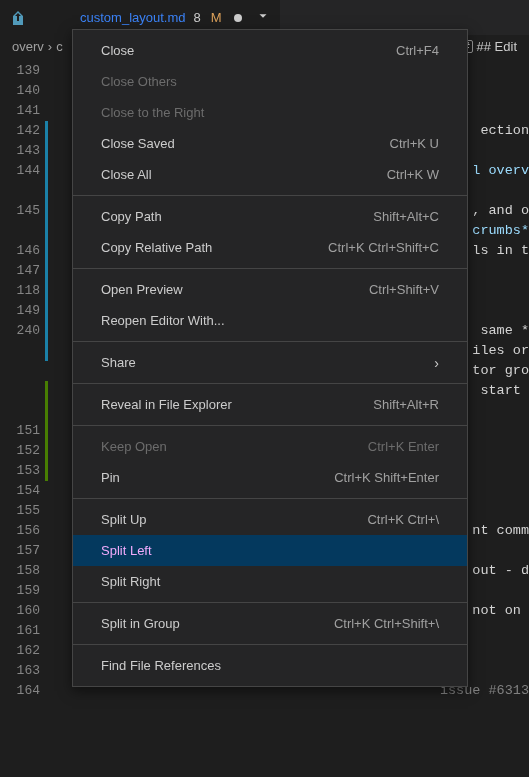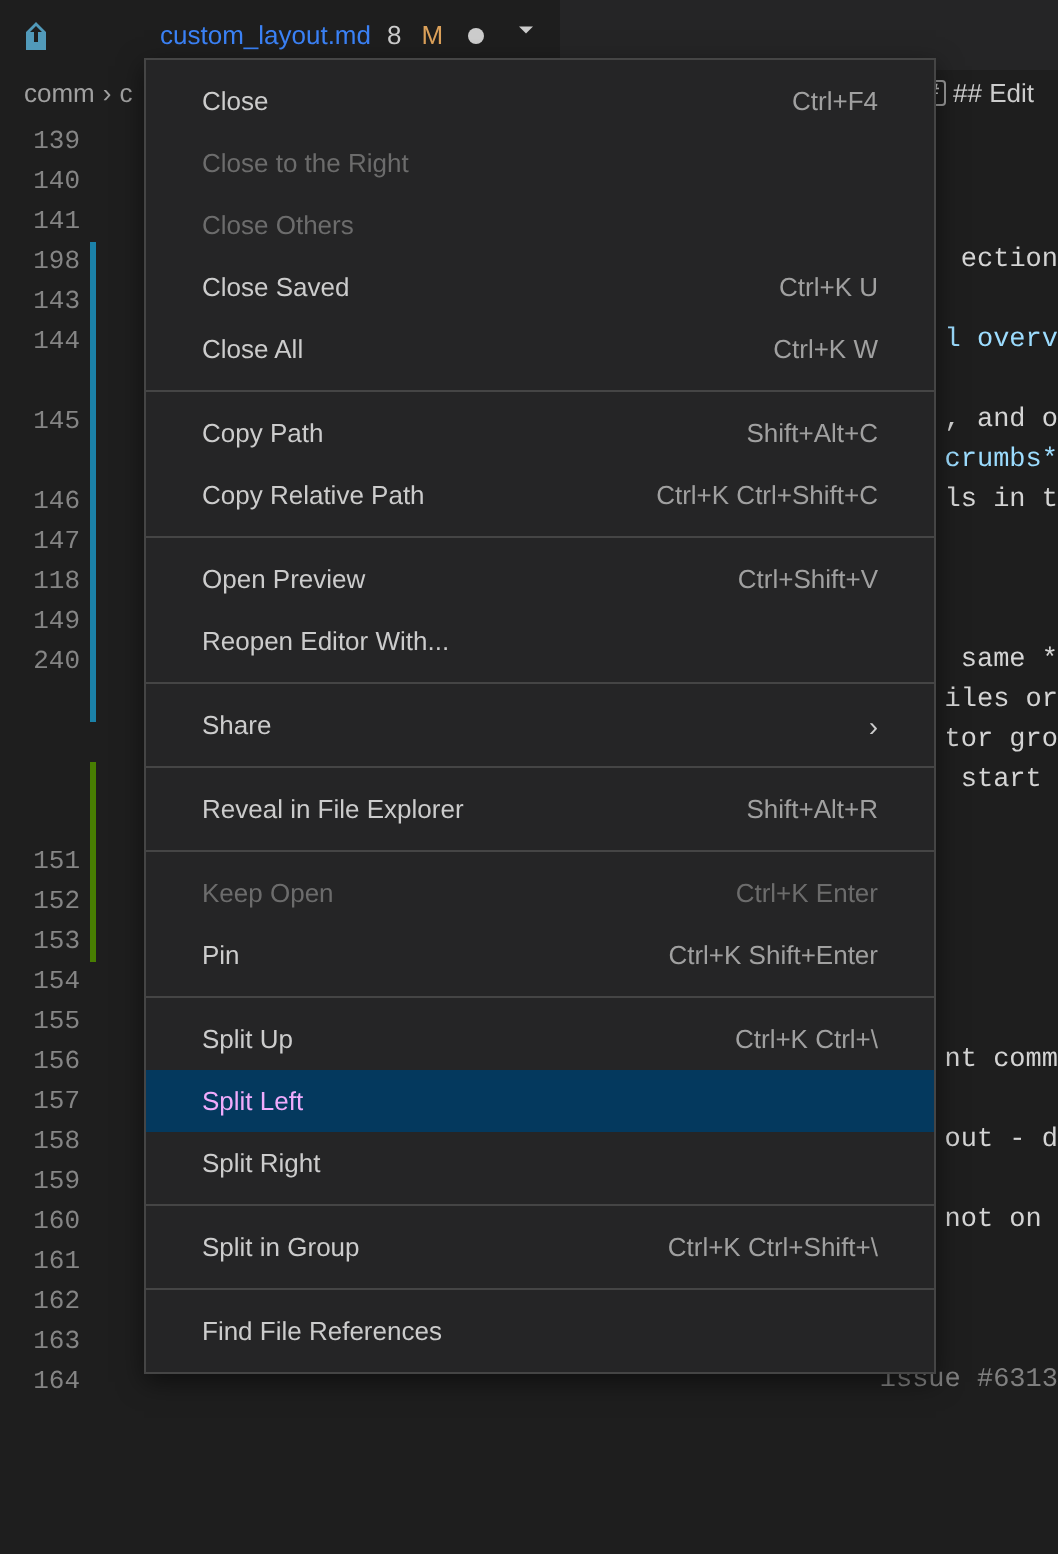--- a/index.html
+++ b/index.html
@@ -197,35 +197,35 @@
     <span class="tab-dot"></span>
     <span class="tab-close">
       <svg width="14" height="14" viewBox="0 0 16 16">
           <path fill="#cccccc" d="M4 6l4 4 4-4z"></path>
         </svg>
     </span>
   </div>
 </div>
 
 <div class="breadcrumb-bar">
-  <span>comm</span>
+  <span>overv</span>
   <span class="breadcrumb-sep">›</span>
   <span>c</span>
   <div class="breadcrumb-right">
     <span class="hash-icon">#</span>
     <span>## Edit</span>
   </div>
 </div>
 
 <div class="editor-area">
   <div class="gutter" id="gutter">
       <div class="line-num">139</div>
       <div class="line-num">140</div>
       <div class="line-num">141</div>
-      <div class="line-num">198</div>
+      <div class="line-num">142</div>
       <div class="line-num">143</div>
       <div class="line-num">144</div>
       <div class="line-num"></div>
       <div class="line-num">145</div>
       <div class="line-num"></div>
       <div class="line-num">146</div>
       <div class="line-num">147</div>
       <div class="line-num">118</div>
       <div class="line-num">149</div>
       <div class="line-num">240</div>
@@ -252,24 +252,24 @@
     </div>
   <div class="code-area" id="code"><div class="code-line"></div><div class="code-line"></div><div class="code-line"></div><div class="code-line" style="text-align: right; padding-right: 0px;"><span class="tok-white">ection</span></div><div class="code-line"></div><div class="code-line" style="text-align: right; padding-right: 0px;"><span class="tok-blue">l overv</span></div><div class="code-line"></div><div class="code-line" style="text-align: right; padding-right: 0px;"><span class="tok-white">, and o</span></div><div class="code-line" style="text-align: right; padding-right: 0px;"><span class="tok-blue">crumbs*</span></div><div class="code-line" style="text-align: right; padding-right: 0px;"><span class="tok-white">ls in t</span></div><div class="code-line"></div><div class="code-line"></div><div class="code-line"></div><div class="code-line" style="text-align: right; padding-right: 0px;"><span class="tok-white"> same *</span></div><div class="code-line" style="text-align: right; padding-right: 0px;"><span class="tok-white">iles or</span></div><div class="code-line" style="text-align: right; padding-right: 0px;"><span class="tok-white">tor gro</span></div><div class="code-line" style="text-align: right; padding-right: 0px;"><span class="tok-white"> start </span></div><div class="code-line"></div><div class="code-line"></div><div class="code-line"></div><div class="code-line"></div><div class="code-line"></div><div class="code-line"></div><div class="code-line" style="text-align: right; padding-right: 0px;"><span class="tok-white">nt comm</span></div><div class="code-line"></div><div class="code-line" style="text-align: right; padding-right: 0px;"><span class="tok-white">out - d</span></div><div class="code-line"></div><div class="code-line" style="text-align: right; padding-right: 0px;"><span class="tok-white">not on </span></div><div class="code-line"></div><div class="code-line"></div><div class="code-line"></div><div class="code-line" style="text-align: right; padding-right: 0px;"><span class="tok-gray">issue #6313</span></div></div>
 </div>
 
 <div class="context-menu" id="ctx-menu">
     <div class="menu-item">
       <span>Close</span>
       <span class="menu-shortcut">Ctrl+F4</span>
     </div>
     <div class="menu-item disabled">
+      <span>Close Others</span>
+    </div>
+    <div class="menu-item disabled">
       <span>Close to the Right</span>
-    </div>
-    <div class="menu-item disabled">
-      <span>Close Others</span>
     </div>
     <div class="menu-item">
       <span>Close Saved</span>
       <span class="menu-shortcut">Ctrl+K U</span>
     </div>
     <div class="menu-item">
       <span>Close All</span>
       <span class="menu-shortcut">Ctrl+K W</span>
     </div>
     <div class="menu-sep"></div>

